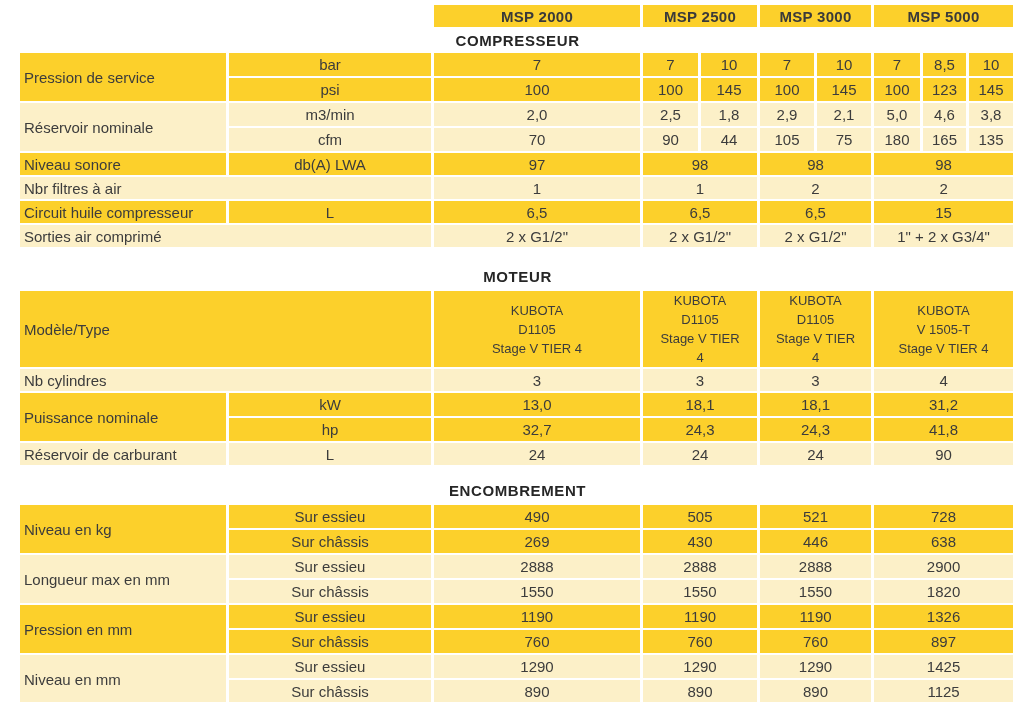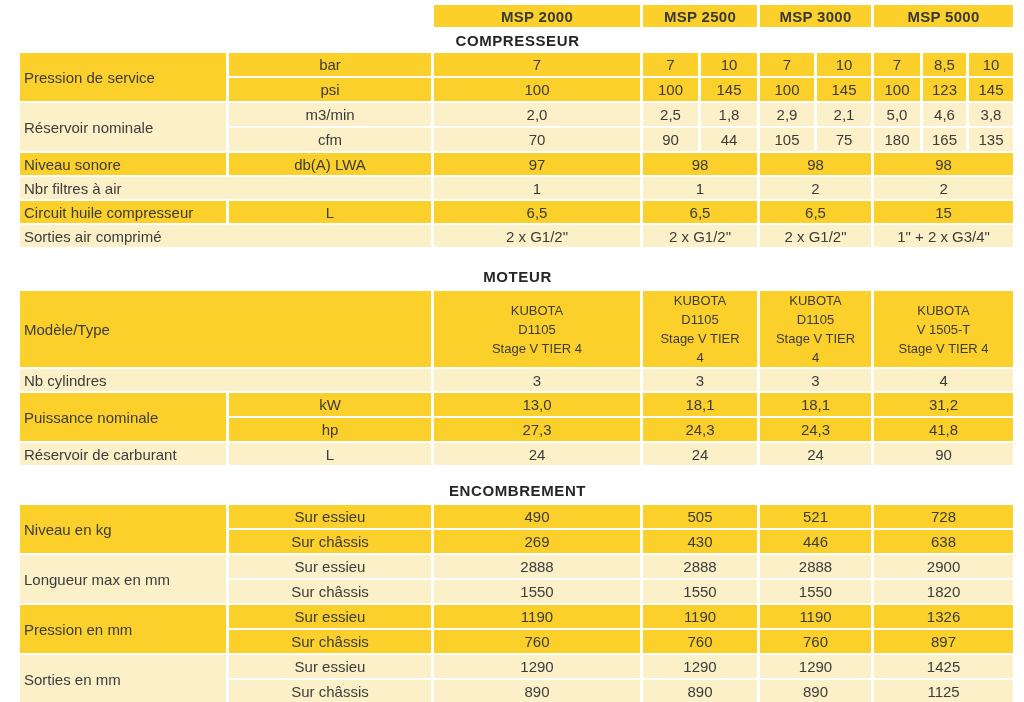--- a/index.html
+++ b/index.html
@@ -186,21 +186,21 @@
   <tr class="h23">
     <td class="y label" rowspan="2">Puissance nominale</td>
     <td class="y">kW</td>
     <td class="y">13,0</td>
     <td class="y" colspan="2">18,1</td>
     <td class="y" colspan="2">18,1</td>
     <td class="y" colspan="3">31,2</td>
   </tr>
   <tr class="h23">
     <td class="y">hp</td>
-    <td class="y">27,3</td>
+    <td class="y">32,7</td>
     <td class="y" colspan="2">24,3</td>
     <td class="y" colspan="2">24,3</td>
     <td class="y" colspan="3">41,8</td>
   </tr>
 
   <tr class="h22">
     <td class="c label">Réservoir de carburant</td>
     <td class="c">L</td>
     <td class="c">24</td>
     <td class="c" colspan="2">24</td>
@@ -254,21 +254,21 @@
   </tr>
   <tr class="h23">
     <td class="y">Sur châssis</td>
     <td class="y">760</td>
     <td class="y" colspan="2">760</td>
     <td class="y" colspan="2">760</td>
     <td class="y" colspan="3">897</td>
   </tr>
 
   <tr class="h23">
-    <td class="c label" rowspan="2">Sorties en mm</td>
+    <td class="c label" rowspan="2">Niveau en mm</td>
     <td class="c">Sur essieu</td>
     <td class="c">1290</td>
     <td class="c" colspan="2">1290</td>
     <td class="c" colspan="2">1290</td>
     <td class="c" colspan="3">1425</td>
   </tr>
   <tr class="h23">
     <td class="c">Sur châssis</td>
     <td class="c">890</td>
     <td class="c" colspan="2">890</td>

